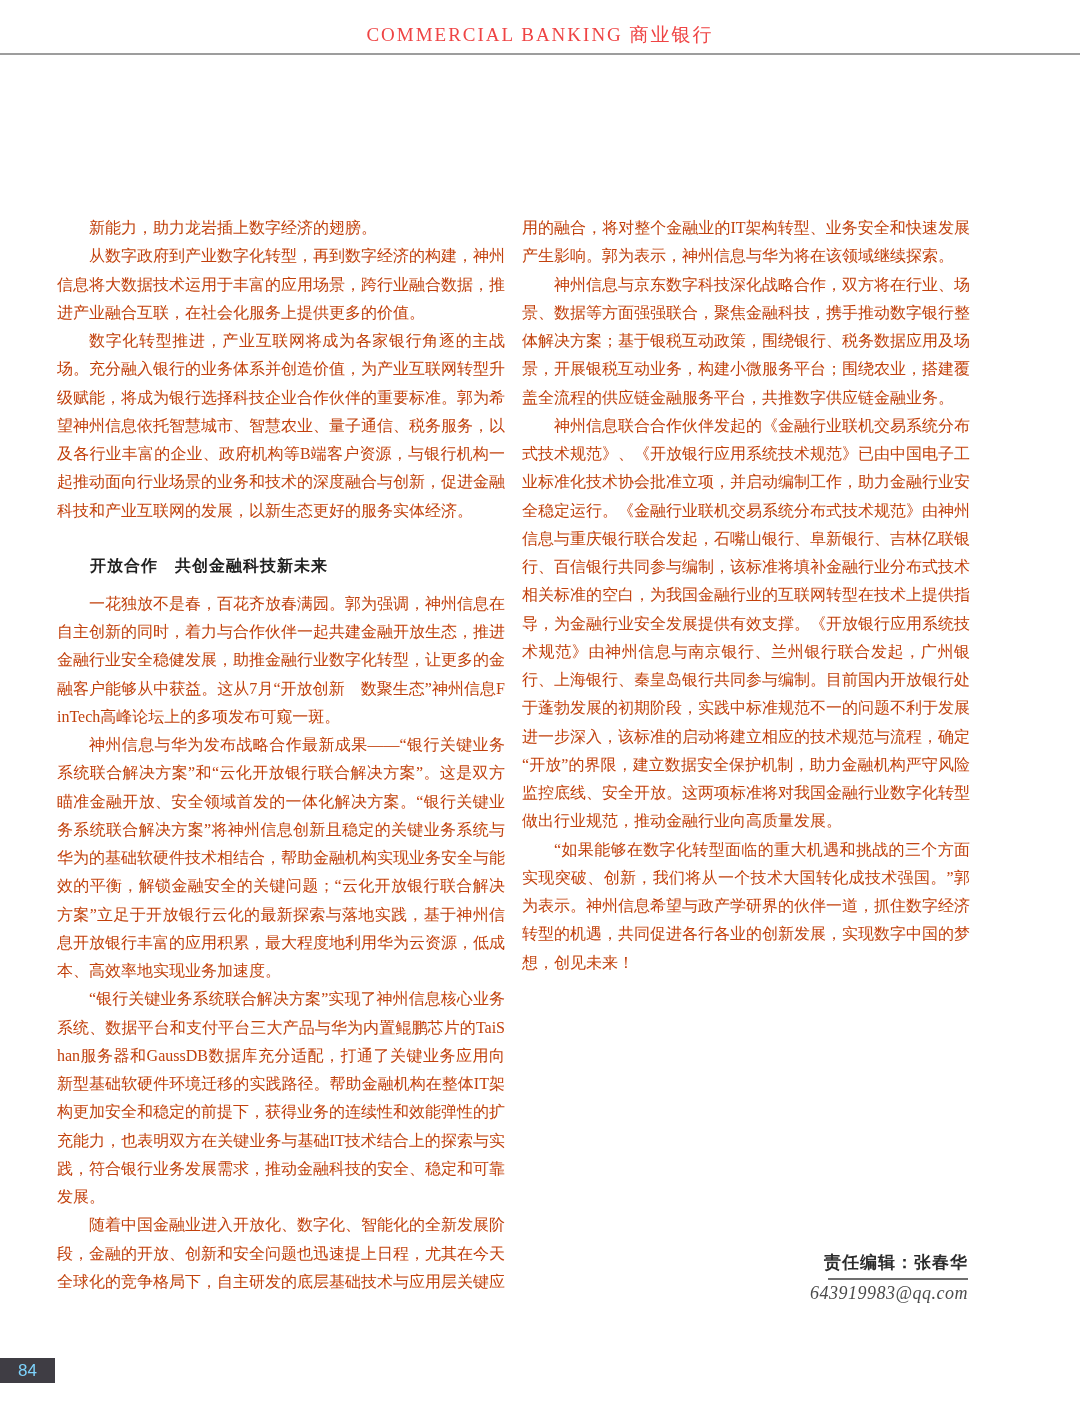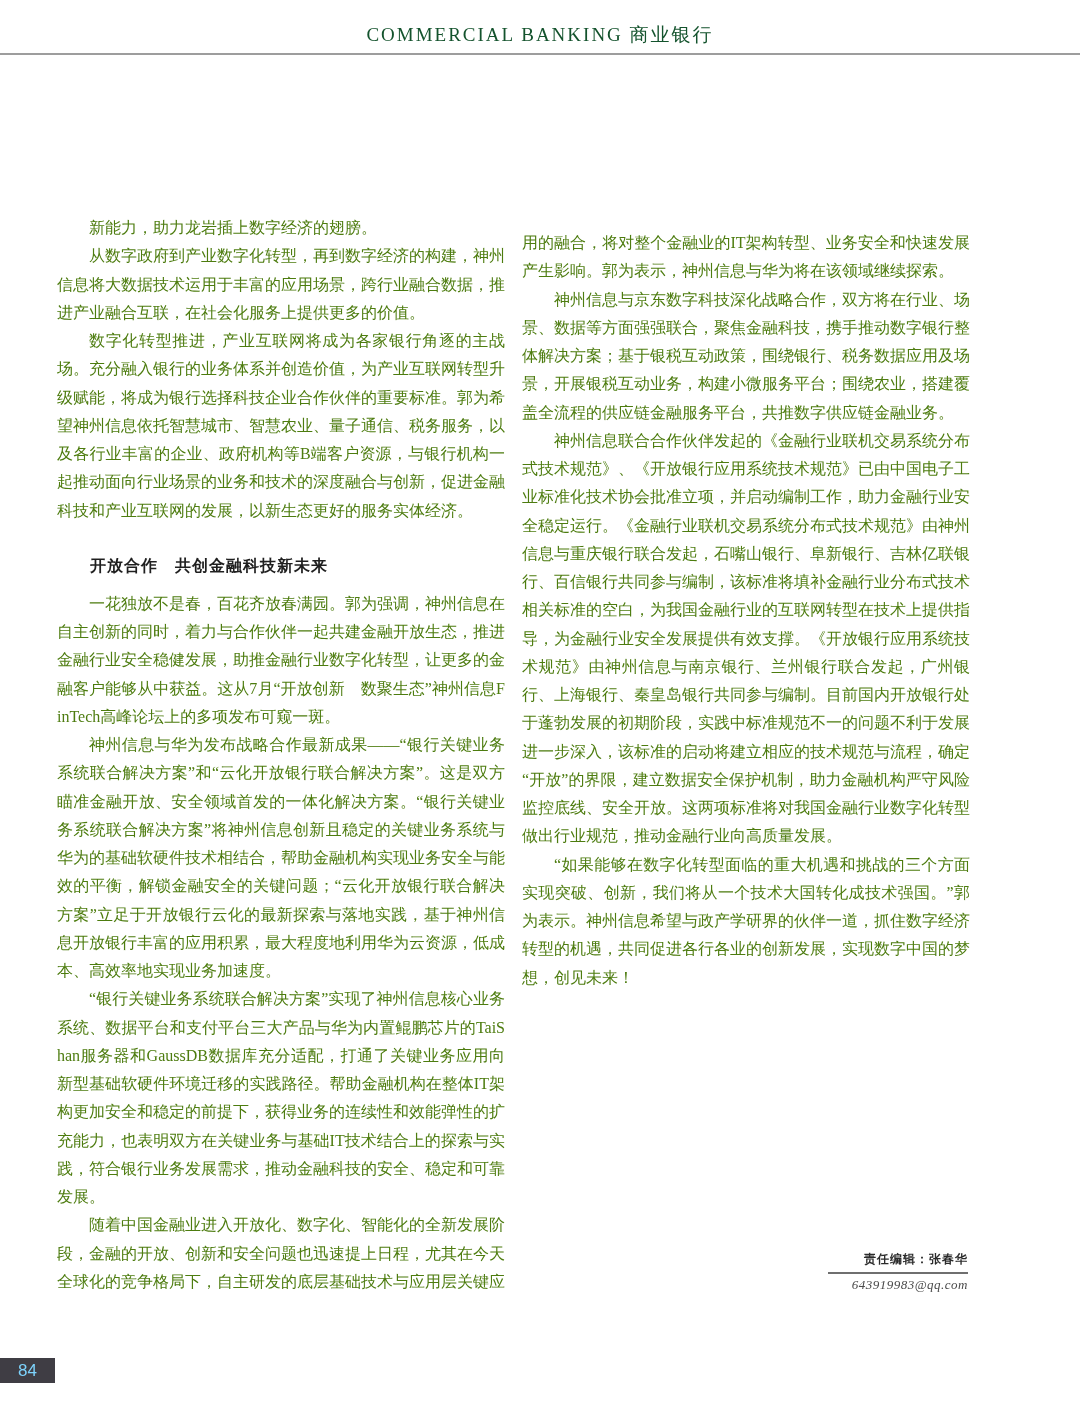--- a/index.html
+++ b/index.html
@@ -22,78 +22,78 @@
     height: 55px;
     border-bottom: 2px solid #9d9d9d;
     box-sizing: border-box;
     display: flex;
     align-items: flex-end;
     justify-content: center;
     padding-bottom: 5px;
   }
   .header-title {
     font-size: 19px;
-    color: #14532d;
+    color: #ef4444;
     letter-spacing: 2px;
     white-space: nowrap;
   }
   
   .content {
     position: absolute;
     top: 214px;
     left: 57px;
     width: 913px;
     display: flex;
     gap: 17px;
   }
   .col {
     width: 448px;
     flex: 0 0 448px;
   }
   .para {
     margin: 0;
     font-size: 16px;
     line-height: 28.25px;
-    color: #4d7c0f;
+    color: #c2410c;
     text-align: justify;
     text-indent: 2em;
     word-break: break-all;
   }
-  .para.no-indent { text-indent: 0; margin-top: 15px; }
+  .para.no-indent { text-indent: 0; }
   .section-heading {
     margin: 26px 0 9px 0;
     padding-left: 33px;
     font-size: 16px;
     line-height: 30px;
     font-weight: bold;
     color: #1f1f1f;
     letter-spacing: 1px;
   }
   
   .editor-block {
     position: absolute;
     top: 1251px;
     right: 112px;
     text-align: right;
   }
   .editor-name {
-    font-size: 12px;
+    font-size: 17px;
     font-weight: bold;
     color: #2b2b2b;
     letter-spacing: 1px;
     font-family: Liberation Sans, sans-serif;
   }
   .editor-rule {
     width: 140px;
     height: 0;
     border-top: 2px solid #6f6f6f;
     margin: 4px 0 3px auto;
   }
   .editor-email {
-    font-size: 13px;
+    font-size: 18px;
     font-style: italic;
     color: #4a4a4a;
     letter-spacing: 0.5px;
   }
   
   .page-number {
     position: absolute;
     left: 0;
     top: 1358px;
     width: 55px;

